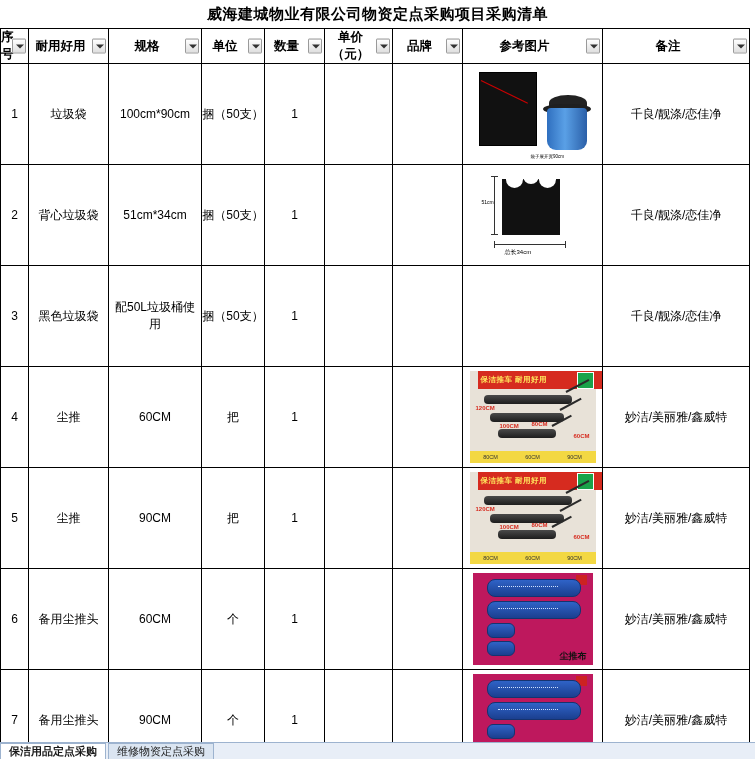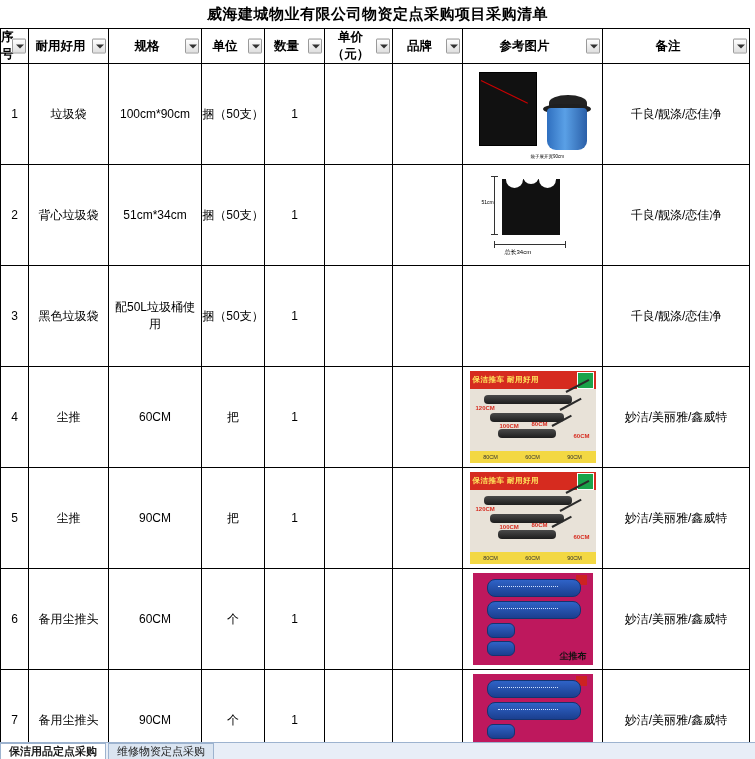--- a/index.html
+++ b/index.html
@@ -169,21 +169,21 @@
   .pic-vest .htick-l { position:absolute; left:22px; bottom:9px; width:1px; height:7px; background:#333;}
   .pic-vest .htick-r { position:absolute; left:93px; bottom:9px; width:1px; height:7px; background:#333;}
   .pic-vest .htxt {
     position: absolute; left: 33px; bottom: 0px;
     font-size: 6px; color: #000; white-space: nowrap;
   }
 
   
   .pic-mop { width: 126px; height: 92px; background: #e8e2d8; }
   .pic-mop .redbar {
-    position: absolute; left: 0; top: 0; width: 100%; height: 18px;
+    position: absolute; left: 8px; top: 0; width: 100%; height: 18px;
     background: #d62b1f; color: #ffe55c; font-size: 7.5px;
     font-weight: bold; display: flex; align-items: center;
     padding-left: 3px; box-sizing: border-box; letter-spacing: 0.5px;
   }
   .pic-mop .greenbox {
     position: absolute; right: 2px; top: 1px; width: 15px; height: 15px;
     background: #1aa34a; border: 1px solid #fff;
   }
   .pic-mop .mopitem {
     position: absolute; height: 9px; border-radius: 4px;

